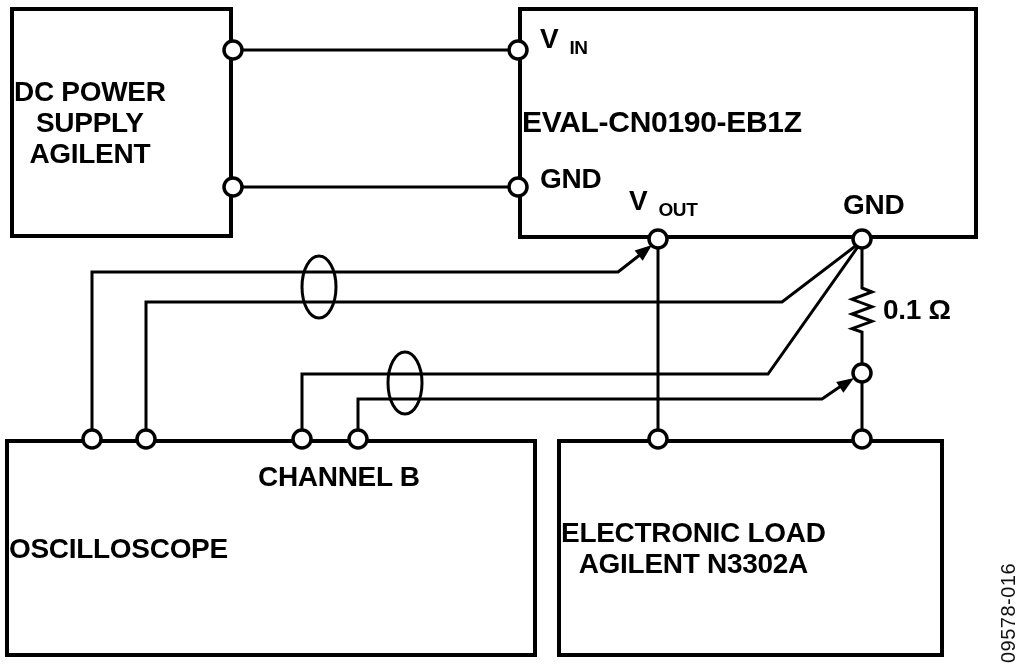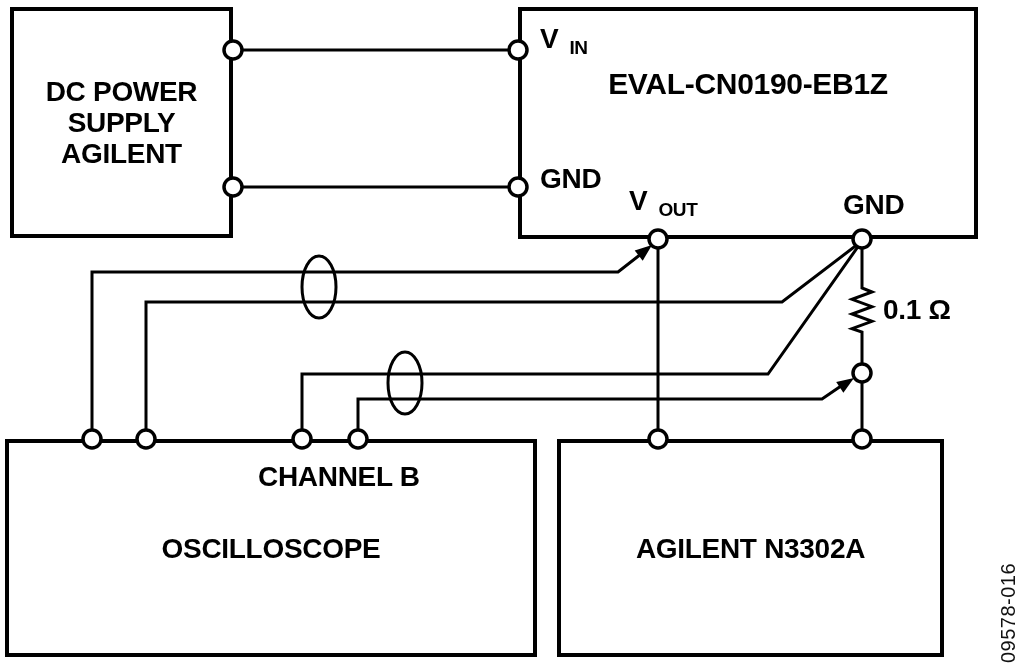--- a/index.html
+++ b/index.html
@@ -5,21 +5,21 @@
   html,body { margin:0; padding:0; background:#ffffff; }
   .stage {
     position:relative; width:1024px; height:666px;
     background:#ffffff; overflow:hidden;
     font-family:"Liberation Sans","DejaVu Sans",sans-serif;
     color:#000;
   }
   .box {
     position:absolute; box-sizing:border-box;
     border:4px solid #000; background:#ffffff;
-    display:flex; align-items:center; justify-content:center;
+    display:flex; align-items:center; justify-content:flex-start;
     text-align:center; font-weight:bold; font-size:28px; line-height:31px;
     z-index:1; letter-spacing:-0.3px;
   }
   .wiring {
     position:absolute; left:0; top:0; z-index:2; pointer-events:none;
   }
   .lbl {
     position:absolute; z-index:3; font-weight:bold; font-size:28px;
     line-height:1; white-space:nowrap; letter-spacing:-0.3px;
   }
@@ -37,30 +37,31 @@
 <div class="stage">
 
   <div class="box" style="left:10px; top:7px; width:223px; height:231px;">
     <div>
       <div>DC POWER</div>
       <div>SUPPLY</div>
       <div>AGILENT</div>
     </div>
   </div>
 
-  <div class="box" style="left:518px; top:7px; width:460px; height:232px; align-items:flex-start; padding-top:57px; font-size:30px;">
+  <div class="box" style="left:518px; top:7px; width:460px; height:232px; align-items:flex-start; padding-top:95px; font-size:30px;">
     <div>EVAL-CN0190-EB1Z</div>
   </div>
 
   <div class="box" style="left:5px; top:439px; width:532px; height:218px;">
     <div>OSCILLOSCOPE</div>
   </div>
 
   <div class="box" style="left:557px; top:439px; width:387px; height:218px;">
     <div>
+      <div>ELECTRONIC LOAD</div>
       <div>AGILENT N3302A</div>
     </div>
   </div>
 
   <svg class="wiring" width="1024" height="666" viewBox="0 0 1024 666">
     <g stroke="#000" stroke-width="3" fill="none">
 
       <line x1="233" y1="50" x2="518" y2="50"></line>
       <line x1="233" y1="187" x2="518" y2="187"></line>
 

